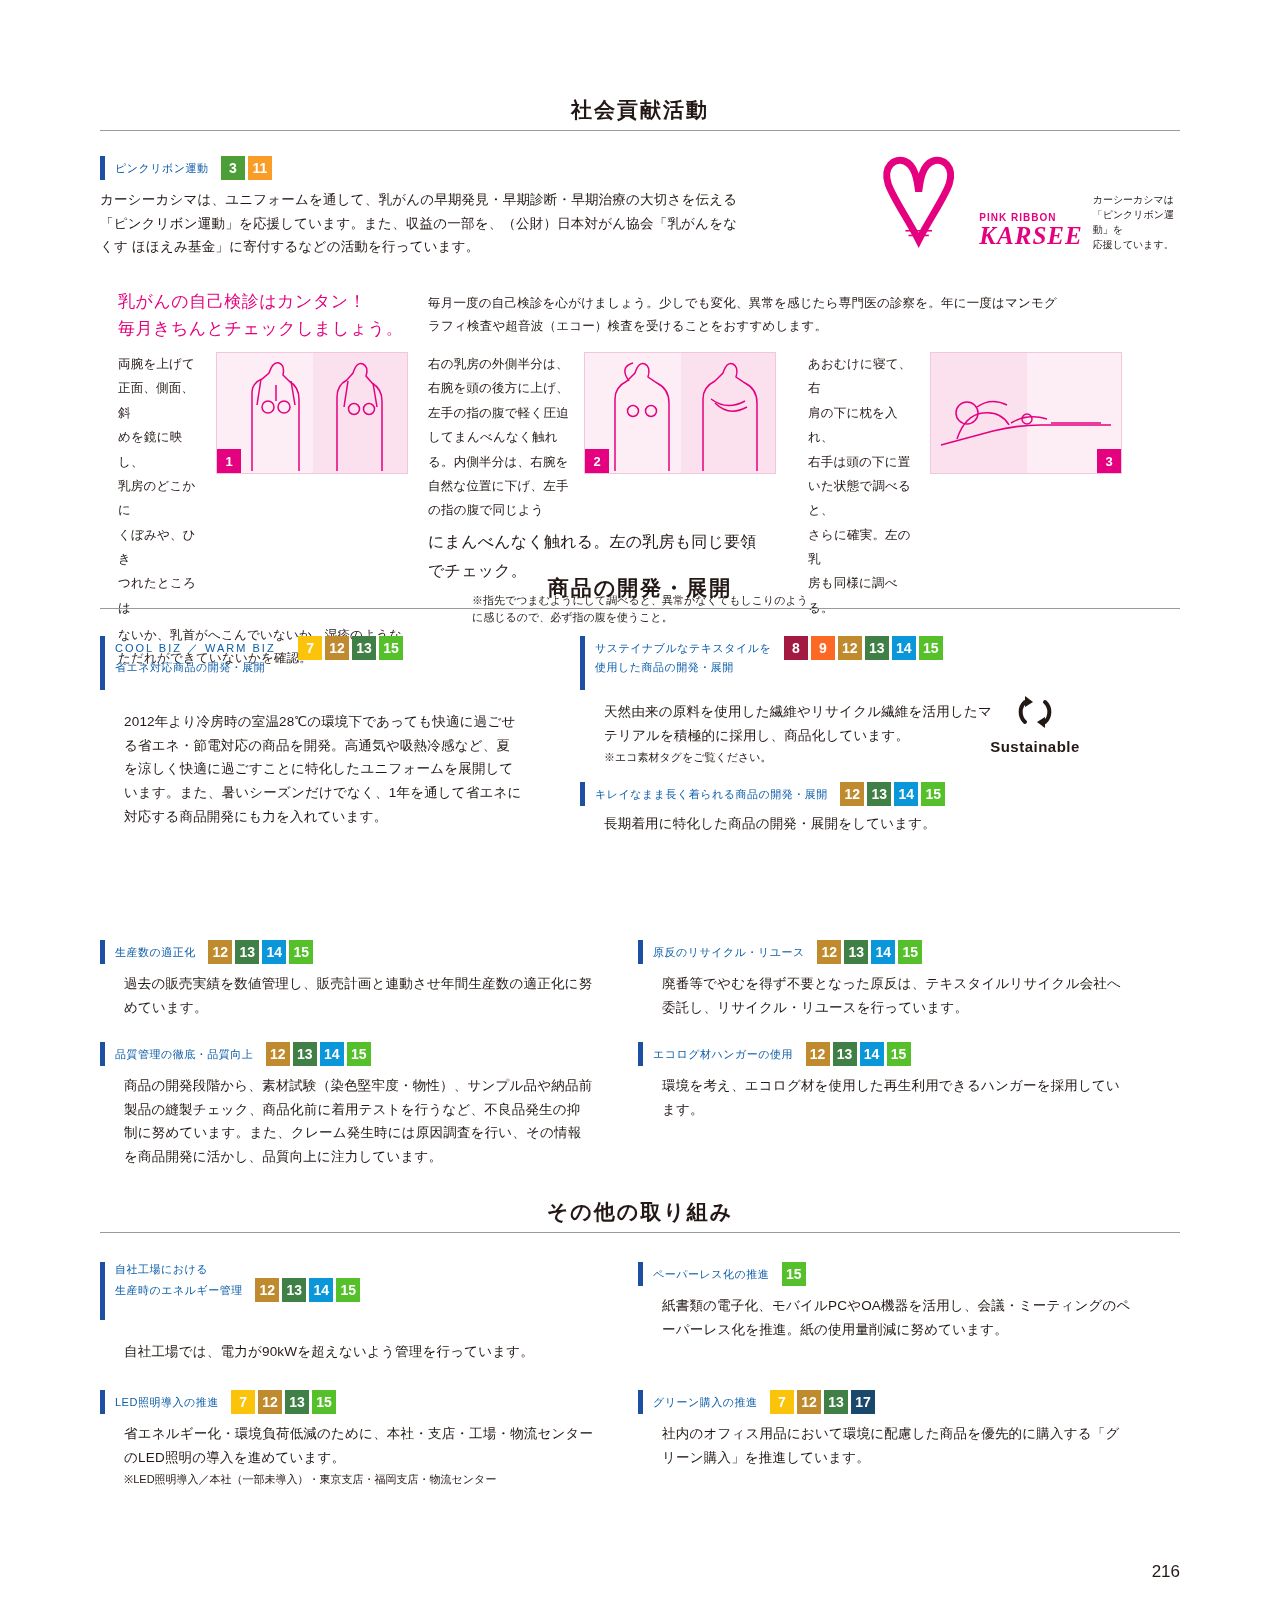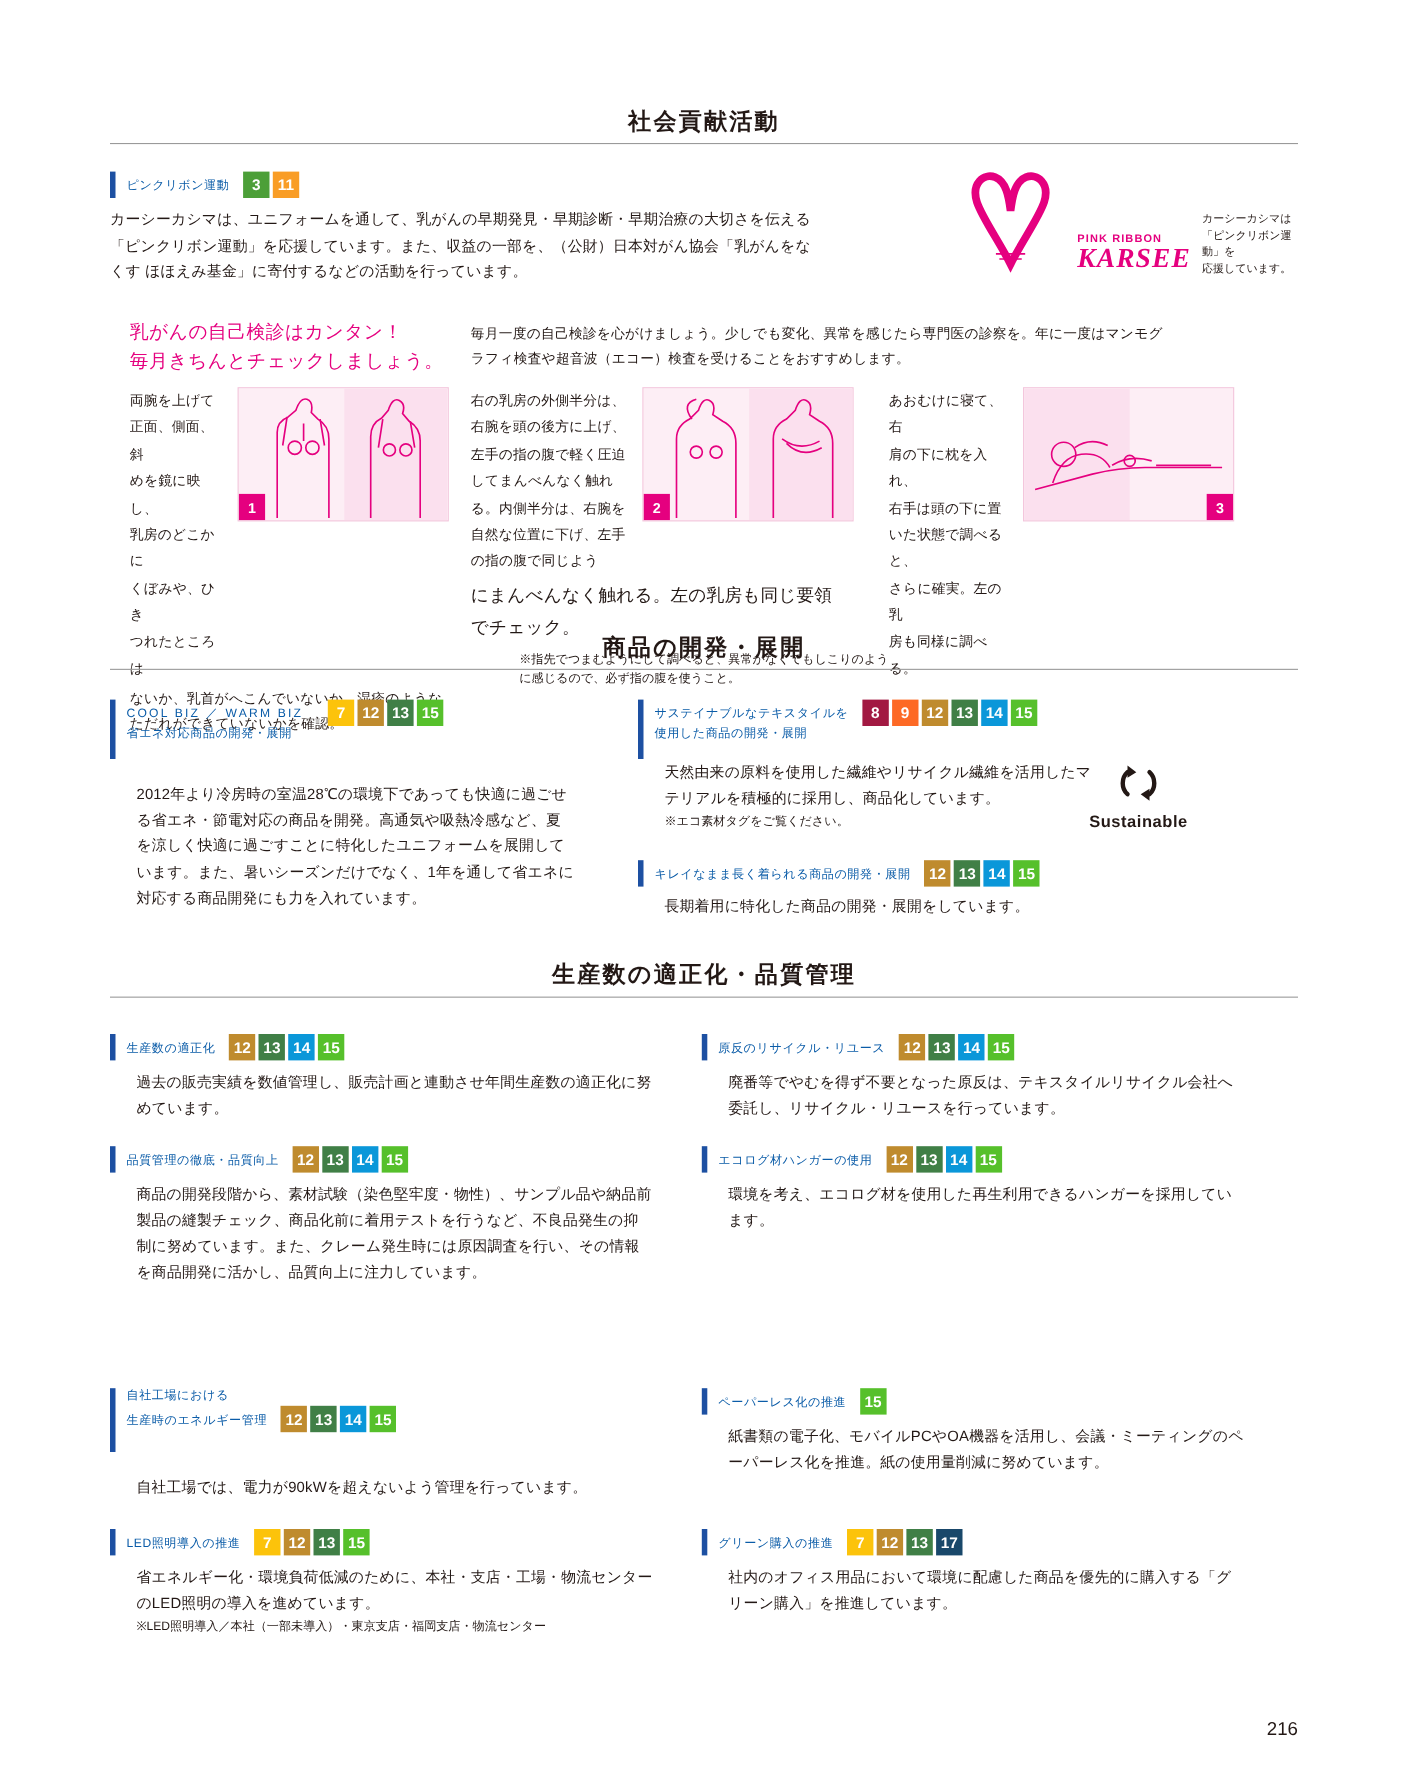--- a/index.html
+++ b/index.html
@@ -343,21 +343,21 @@
             <span class="badge" style="background: rgb(253, 105, 37);">9</span>
             <span class="badge" style="background: rgb(191, 139, 46);">12</span>
             <span class="badge" style="background: rgb(64, 127, 70);">13</span>
             <span class="badge" style="background: rgb(10, 151, 217);">14</span>
             <span class="badge" style="background: rgb(86, 192, 43);">15</span>
           </span>
         </div>
         <div class="txt">使用した商品の開発・展開</div>
       </div>
     </div>
-    <div class="body-text" style="margin-left:24px; width:390px;">天然由来の原料を使用した繊維やリサイクル繊維を活用したマテリアルを積極的に採用し、商品化しています。</div>
+    <div class="body-text" style="margin-top:10px; margin-left:24px; width:390px;">天然由来の原料を使用した繊維やリサイクル繊維を活用したマテリアルを積極的に採用し、商品化しています。</div>
     <div class="small-note" style="margin-left:24px; margin-top:2px;">※エコ素材タグをご覧ください。</div>
   </div>
 
   <div style="position:absolute; left:970px; top:690px; width:130px; text-align:center;">
     <svg width="48" height="44" viewBox="0 0 48 44">
       <g fill="none" stroke="#231815" stroke-width="4" stroke-linecap="round">
         <path d="M14 12 A 12 13 0 0 0 14 32"></path>
         <path d="M34 32 A 12 13 0 0 0 34 12"></path>
       </g>
       <polygon points="14,6 22,12 14,17" fill="#231815"></polygon>
@@ -375,89 +375,89 @@
           <span class="badge" style="background: rgb(191, 139, 46);">12</span>
           <span class="badge" style="background: rgb(64, 127, 70);">13</span>
           <span class="badge" style="background: rgb(10, 151, 217);">14</span>
           <span class="badge" style="background: rgb(86, 192, 43);">15</span>
         </span>
       </div>
     </div>
     <div class="body-text" style="margin-top:6px; margin-left:24px; width:480px;">長期着用に特化した商品の開発・展開をしています。</div>
   </div>
 
-  <div class="section-head" style="position:absolute; left:0; right:0; top:872px;">
-    <div class="title">生産数の適正化・品質管理</div>
+
+  <div style="position:absolute; left:100px; top:940px; width:500px;">
+    <div class="hd">
+      <div class="bar"></div>
+      <div>
+        <span class="txt">生産数の適正化</span>
+        <span class="badges">
+          <span class="badge" style="background: rgb(191, 139, 46);">12</span>
+          <span class="badge" style="background: rgb(64, 127, 70);">13</span>
+          <span class="badge" style="background: rgb(10, 151, 217);">14</span>
+          <span class="badge" style="background: rgb(86, 192, 43);">15</span>
+        </span>
+      </div>
+    </div>
+    <div class="body-text" style="margin-top:8px; margin-left:24px; width:470px;">過去の販売実績を数値管理し、販売計画と連動させ年間生産数の適正化に努めています。</div>
+  </div>
+
+  <div style="position:absolute; left:638px; top:940px; width:500px;">
+    <div class="hd">
+      <div class="bar"></div>
+      <div>
+        <span class="txt">原反のリサイクル・リユース</span>
+        <span class="badges">
+          <span class="badge" style="background: rgb(191, 139, 46);">12</span>
+          <span class="badge" style="background: rgb(64, 127, 70);">13</span>
+          <span class="badge" style="background: rgb(10, 151, 217);">14</span>
+          <span class="badge" style="background: rgb(86, 192, 43);">15</span>
+        </span>
+      </div>
+    </div>
+    <div class="body-text" style="margin-top:8px; margin-left:24px; width:460px;">廃番等でやむを得ず不要となった原反は、テキスタイルリサイクル会社へ委託し、リサイクル・リユースを行っています。</div>
+  </div>
+
+  <div style="position:absolute; left:100px; top:1042px; width:500px;">
+    <div class="hd">
+      <div class="bar"></div>
+      <div>
+        <span class="txt">品質管理の徹底・品質向上</span>
+        <span class="badges">
+          <span class="badge" style="background: rgb(191, 139, 46);">12</span>
+          <span class="badge" style="background: rgb(64, 127, 70);">13</span>
+          <span class="badge" style="background: rgb(10, 151, 217);">14</span>
+          <span class="badge" style="background: rgb(86, 192, 43);">15</span>
+        </span>
+      </div>
+    </div>
+    <div class="body-text" style="margin-top:8px; margin-left:24px; width:470px;">商品の開発段階から、素材試験（染色堅牢度・物性）、サンプル品や納品前製品の縫製チェック、商品化前に着用テストを行うなど、不良品発生の抑制に努めています。また、クレーム発生時には原因調査を行い、その情報を商品開発に活かし、品質向上に注力しています。</div>
+  </div>
+
+  <div style="position:absolute; left:638px; top:1042px; width:500px;">
+    <div class="hd">
+      <div class="bar"></div>
+      <div>
+        <span class="txt">エコログ材ハンガーの使用</span>
+        <span class="badges">
+          <span class="badge" style="background: rgb(191, 139, 46);">12</span>
+          <span class="badge" style="background: rgb(64, 127, 70);">13</span>
+          <span class="badge" style="background: rgb(10, 151, 217);">14</span>
+          <span class="badge" style="background: rgb(86, 192, 43);">15</span>
+        </span>
+      </div>
+    </div>
+    <div class="body-text" style="margin-top:8px; margin-left:24px; width:460px;">環境を考え、エコログ材を使用した再生利用できるハンガーを採用しています。</div>
+  </div>
+
+  <div class="section-head" style="position:absolute; left:0; right:0; top:1198px;">
+    <div class="title">その他の取り組み</div>
     <div class="rule"></div>
   </div>
-
-  <div style="position:absolute; left:100px; top:940px; width:500px;">
-    <div class="hd">
-      <div class="bar"></div>
-      <div>
-        <span class="txt">生産数の適正化</span>
-        <span class="badges">
-          <span class="badge" style="background: rgb(191, 139, 46);">12</span>
-          <span class="badge" style="background: rgb(64, 127, 70);">13</span>
-          <span class="badge" style="background: rgb(10, 151, 217);">14</span>
-          <span class="badge" style="background: rgb(86, 192, 43);">15</span>
-        </span>
-      </div>
-    </div>
-    <div class="body-text" style="margin-top:8px; margin-left:24px; width:470px;">過去の販売実績を数値管理し、販売計画と連動させ年間生産数の適正化に努めています。</div>
-  </div>
-
-  <div style="position:absolute; left:638px; top:940px; width:500px;">
-    <div class="hd">
-      <div class="bar"></div>
-      <div>
-        <span class="txt">原反のリサイクル・リユース</span>
-        <span class="badges">
-          <span class="badge" style="background: rgb(191, 139, 46);">12</span>
-          <span class="badge" style="background: rgb(64, 127, 70);">13</span>
-          <span class="badge" style="background: rgb(10, 151, 217);">14</span>
-          <span class="badge" style="background: rgb(86, 192, 43);">15</span>
-        </span>
-      </div>
-    </div>
-    <div class="body-text" style="margin-top:8px; margin-left:24px; width:460px;">廃番等でやむを得ず不要となった原反は、テキスタイルリサイクル会社へ委託し、リサイクル・リユースを行っています。</div>
-  </div>
-
-  <div style="position:absolute; left:100px; top:1042px; width:500px;">
-    <div class="hd">
-      <div class="bar"></div>
-      <div>
-        <span class="txt">品質管理の徹底・品質向上</span>
-        <span class="badges">
-          <span class="badge" style="background: rgb(191, 139, 46);">12</span>
-          <span class="badge" style="background: rgb(64, 127, 70);">13</span>
-          <span class="badge" style="background: rgb(10, 151, 217);">14</span>
-          <span class="badge" style="background: rgb(86, 192, 43);">15</span>
-        </span>
-      </div>
-    </div>
-    <div class="body-text" style="margin-top:8px; margin-left:24px; width:470px;">商品の開発段階から、素材試験（染色堅牢度・物性）、サンプル品や納品前製品の縫製チェック、商品化前に着用テストを行うなど、不良品発生の抑制に努めています。また、クレーム発生時には原因調査を行い、その情報を商品開発に活かし、品質向上に注力しています。</div>
-  </div>
-
-  <div style="position:absolute; left:638px; top:1042px; width:500px;">
-    <div class="hd">
-      <div class="bar"></div>
-      <div>
-        <span class="txt">エコログ材ハンガーの使用</span>
-        <span class="badges">
-          <span class="badge" style="background: rgb(191, 139, 46);">12</span>
-          <span class="badge" style="background: rgb(64, 127, 70);">13</span>
-          <span class="badge" style="background: rgb(10, 151, 217);">14</span>
-          <span class="badge" style="background: rgb(86, 192, 43);">15</span>
-        </span>
-      </div>
-    </div>
-    <div class="body-text" style="margin-top:8px; margin-left:24px; width:460px;">環境を考え、エコログ材を使用した再生利用できるハンガーを採用しています。</div>
-  </div>
-
 
   <div style="position:absolute; left:100px; top:1262px; width:520px;">
     <div class="hd">
       <div class="bar" style="min-height:58px;"></div>
       <div>
         <div class="txt">自社工場における</div>
         <div>
           <span class="txt">生産時のエネルギー管理</span>
           <span class="badges">
             <span class="badge" style="background: rgb(191, 139, 46);">12</span>

